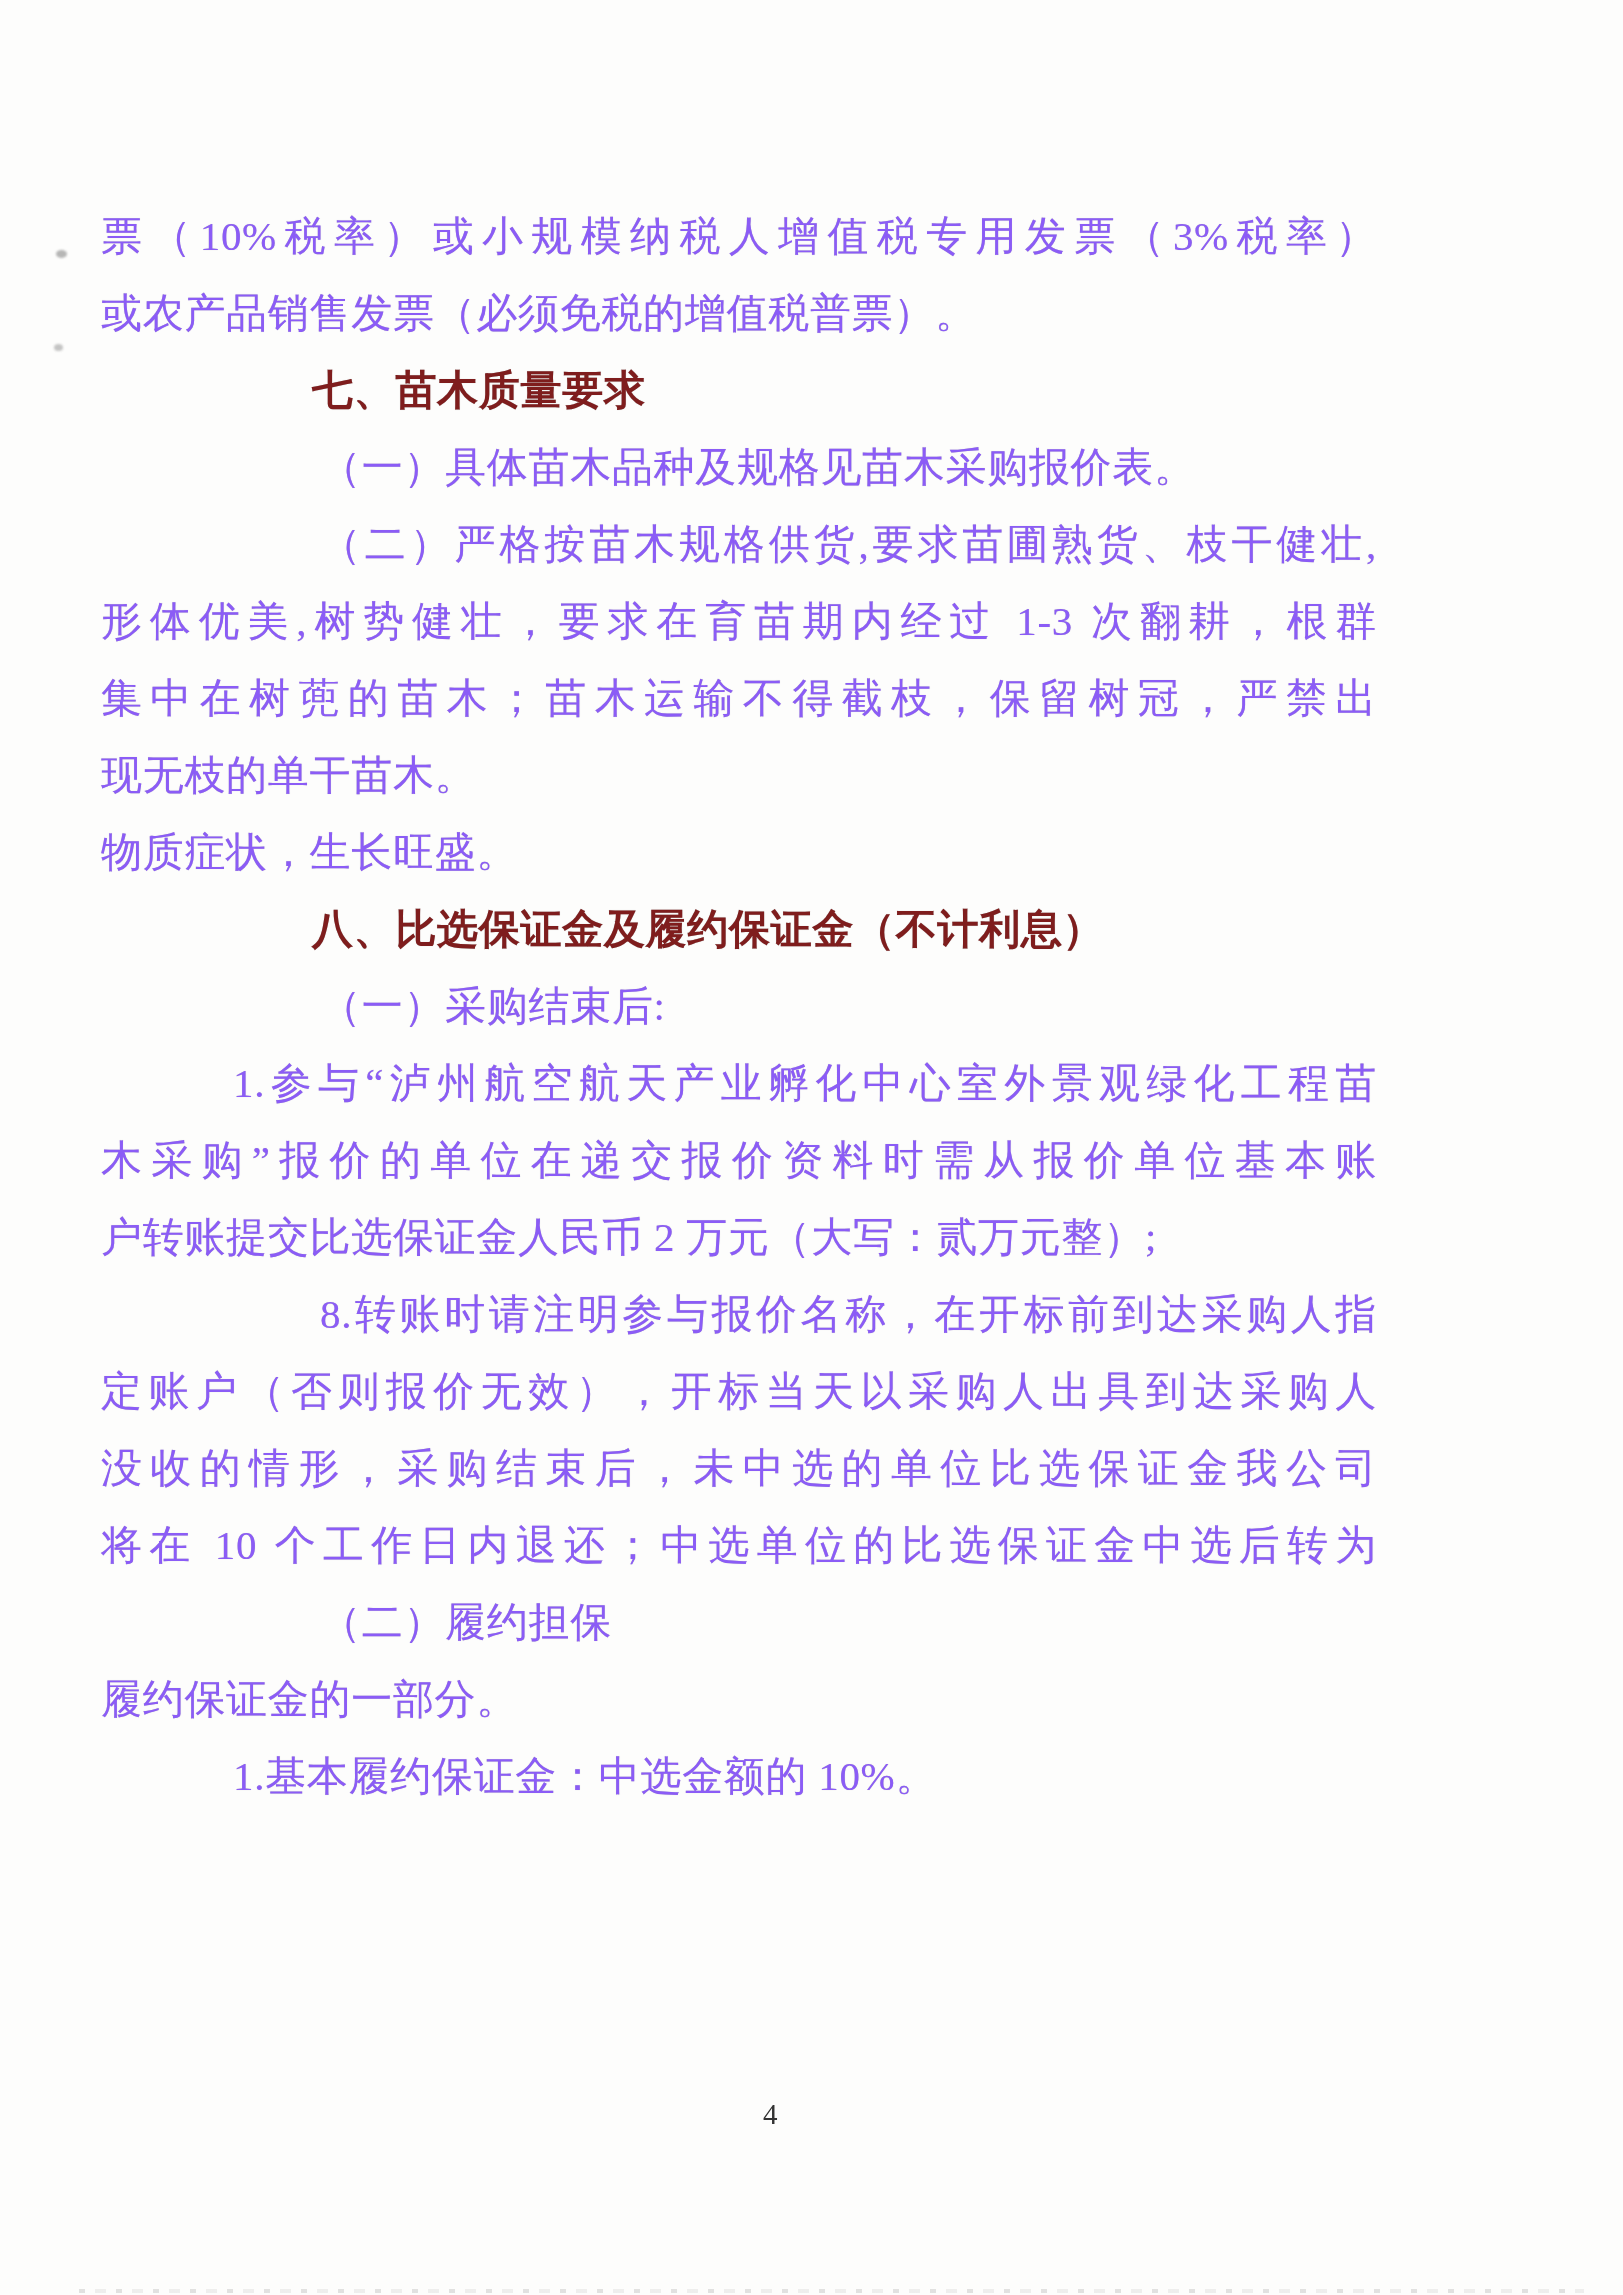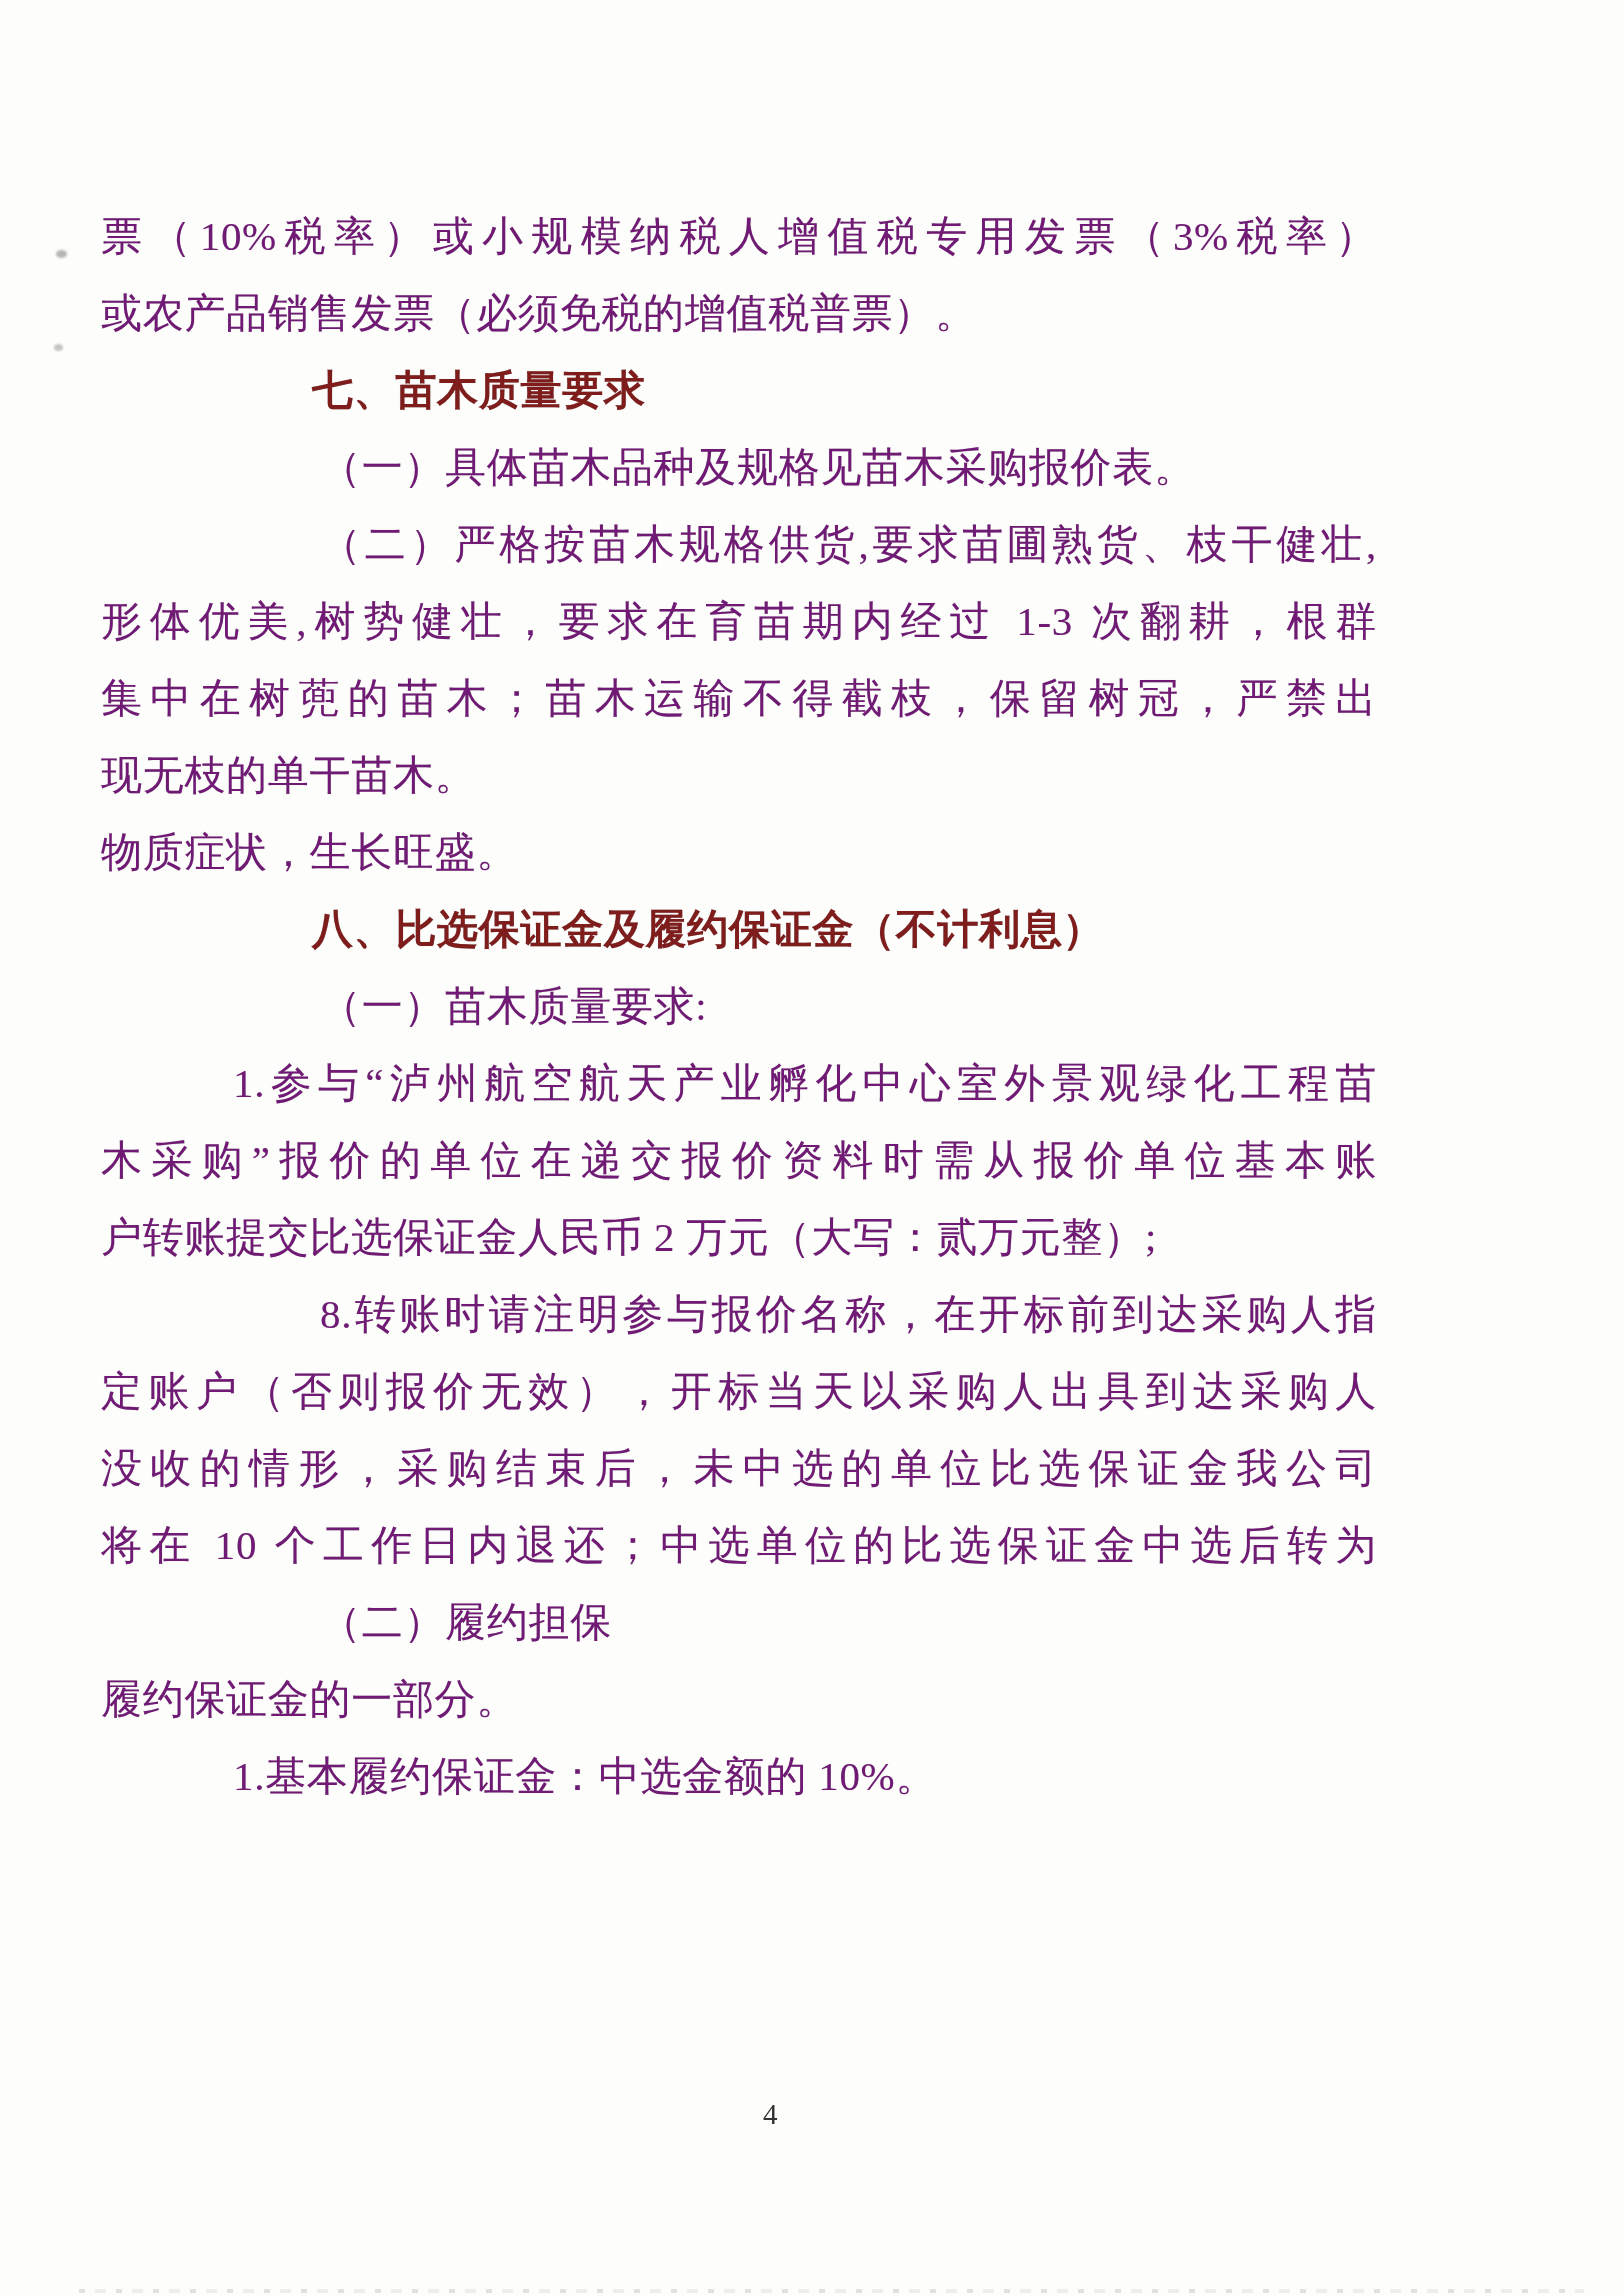--- a/index.html
+++ b/index.html
@@ -20,21 +20,21 @@
     position: absolute;
     left: 101px;
     top: 198px;
     width: 1276px;
   }
   .line {
     font-size: 41px;
     line-height: 77px;
     height: 77px;
     white-space: nowrap;
-    color: #701a75;
+    color: #8b5cf6;
     text-shadow: 0 0 0.7px rgba(70,70,70,0.35);
     letter-spacing: 0.7px;
   }
   .justify {
     white-space: normal;
     text-align: justify;
     text-align-last: justify;
     word-break: break-all;
   }
   .heading {
@@ -88,21 +88,21 @@
     <div class="line justify">票（10%税率）或小规模纳税人增值税专用发票（3%税率）</div>
     <div class="line">或农产品销售发票（必须免税的增值税普票）。</div>
     <div class="line heading indent-a">七、苗木质量要求</div>
     <div class="line indent-b">（一）具体苗木品种及规格见苗木采购报价表。</div>
     <div class="line justify indent-b">（二）严格按苗木规格供货,要求苗圃熟货、枝干健壮,</div>
     <div class="line justify">形体优美,树势健壮，要求在育苗期内经过 1-3 次翻耕，根群</div>
     <div class="line justify">集中在树蔸的苗木；苗木运输不得截枝，保留树冠，严禁出</div>
     <div class="line">现无枝的单干苗木。</div>
     <div class="line">物质症状，生长旺盛。</div>
     <div class="line heading indent-a">八、比选保证金及履约保证金（不计利息）</div>
-    <div class="line indent-b">（一）苗木质量要求:</div>
+    <div class="line indent-b">（一）采购结束后:</div>
     <div class="line justify indent-c">1.参与“泸州航空航天产业孵化中心室外景观绿化工程苗</div>
     <div class="line justify">木采购”报价的单位在递交报价资料时需从报价单位基本账</div>
     <div class="line">户转账提交比选保证金人民币 2 万元（大写：贰万元整）;</div>
     <div class="line justify indent-b">8.转账时请注明参与报价名称，在开标前到达采购人指</div>
     <div class="line justify">定账户（否则报价无效），开标当天以采购人出具到达采购人</div>
     <div class="line justify">没收的情形，采购结束后，未中选的单位比选保证金我公司</div>
     <div class="line justify">将在 10 个工作日内退还；中选单位的比选保证金中选后转为</div>
     <div class="line indent-b">（二）履约担保</div>
     <div class="line">履约保证金的一部分。</div>
     <div class="line indent-c">1.基本履约保证金：中选金额的 10%。</div>

